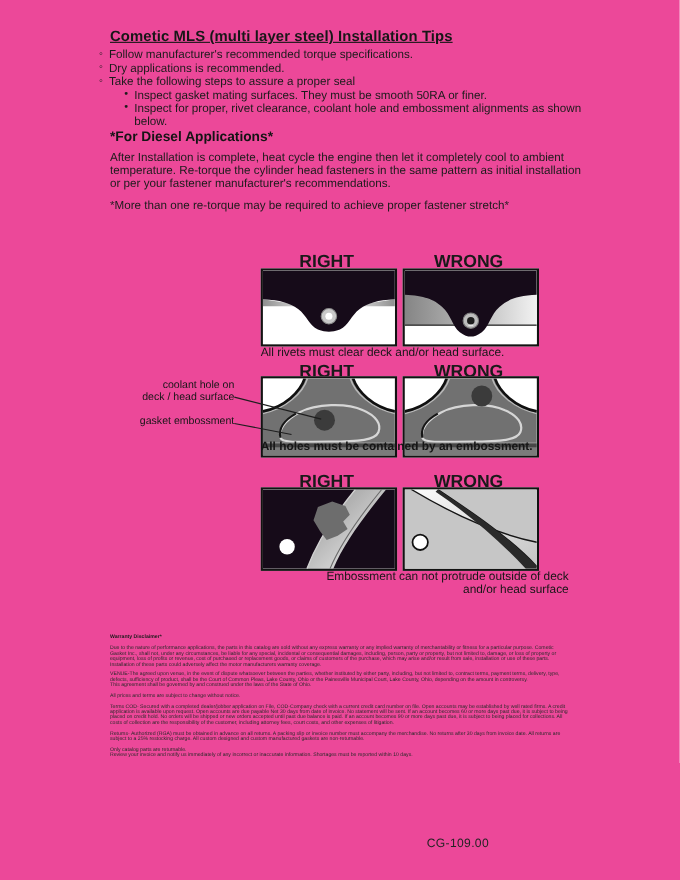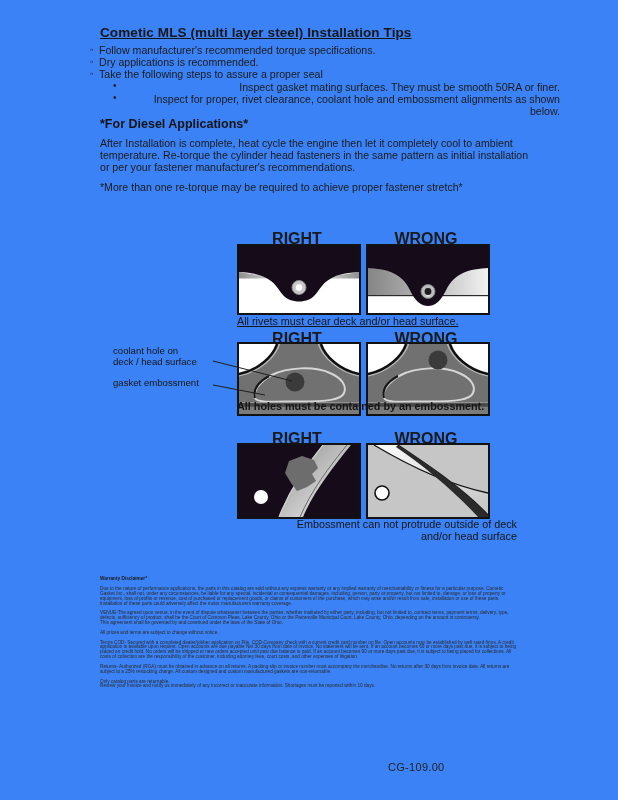--- a/index.html
+++ b/index.html
@@ -1,39 +1,39 @@
 <!DOCTYPE html>
 <html><head>
 <meta charset="utf-8">
 <style>
   html,body{margin:0;padding:0;background:#ffffff;}
   .page{
-    position:relative;width:618px;height:800px;background:#3b82f6;
+    position:relative;width:618px;height:800px;background:#ec4899;
     font-family:"Liberation Sans", sans-serif;color:#1c1c1c;overflow:hidden;
   }
   .abs{position:absolute;}
   
   .title{
     left:100px;top:25px;font-size:13.5px;font-weight:bold;
     text-decoration:underline;letter-spacing:0.1px;color:#171717;
   }
   
   .tips{left:90px;top:44px;width:470px;font-size:10.6px;line-height:12.2px;color:#1b1b1b;}
   .tip{position:relative;padding-left:9px;}
   .tip::before{content:"◦";position:absolute;left:0;top:-0.5px;font-size:10px;}
-  .subtip{position:relative;margin-left:23px;padding-left:9px;text-align:right;}
+  .subtip{position:relative;margin-left:23px;padding-left:9px;}
   .subtip::before{content:"•";position:absolute;left:0;top:-0.5px;font-size:10px;}
   
   .diesel{left:100px;top:117px;width:440px;color:#1b1b1b;}
   .diesel h2{margin:0 0 6px 0;font-size:12.5px;font-weight:bold;color:#141414;}
   .diesel p{margin:0 0 7.5px 0;font-size:10.6px;line-height:12.2px;}
   
   .dlabel{font-size:16px;font-weight:bold;color:#1a1a1a;text-align:center;width:120px;}
   .caption{font-size:10.8px;color:#161616;line-height:12px;}
-  .sidelabel{font-size:9.6px;color:#161616;text-align:left;line-height:10.8px;width:100px;}
+  .sidelabel{font-size:9.6px;color:#161616;text-align:right;line-height:10.8px;width:100px;}
   
   .dbox{width:120px;height:67px;border:2px solid #121212;box-sizing:content-box;background:#fff;}
   .dbox svg{display:block;width:100%;height:100%;}
   .overlay{pointer-events:none;z-index:5;}
   
   .legal{left:100px;top:577px;width:418px;font-size:4.7px;line-height:4.9px;color:#2a2a2a;}
   .legal .lhead{font-weight:bold;margin:0 0 5px 0;color:#1a1a1a;}
   .legal p{margin:0 0 4.8px 0;}
   .legal p.tight{margin:0;}
   .footer-code{left:388px;top:761px;font-size:11px;color:#232323;letter-spacing:0.3px;}
@@ -95,21 +95,21 @@
       <rect x="0" y="0" width="120" height="67" fill="#ffffff"></rect>
       <rect x="0" y="20" width="120" height="29.5" fill="url(#g2)"></rect>
       <rect x="0" y="49" width="120" height="1.2" fill="#2a2a2a"></rect>
       <path d="M0,0 H120 V22 C102,23 94,26 86,33 C78,40 77,50 70,56 C66,59 63,60 60,60 C57,60 54,59 50,56 C43,50 42,40 34,33 C26,26 18,23 0,22 Z" fill="#160b19"></path>
       <circle cx="60" cy="45.5" r="7" fill="#bdbdbd" stroke="#7d7d7d" stroke-width="1"></circle>
       <circle cx="60" cy="45.5" r="3.4" fill="#1d1d1d"></circle>
       <rect x="57.8" y="49.2" width="4.4" height="1.3" fill="#e8e8e8"></rect>
     </svg>
   </div>
 
-  <div class="abs caption" style="left:237px;top:315px;width:280px;text-decoration:underline;">All rivets must clear deck and/or head surface.</div>
+  <div class="abs caption" style="left:237px;top:315px;width:280px;">All rivets must clear deck and/or head surface.</div>
 
   <div class="abs dlabel" style="left:237px;top:330px;">RIGHT</div>
   <div class="abs dlabel" style="left:366px;top:330px;">WRONG</div>
 
   <div class="abs sidelabel" style="left:113px;top:346px;">
     <div>coolant hole on</div>
     <div>deck / head surface</div>
   </div>
   <div class="abs sidelabel" style="left:113px;top:378px;">gasket embossment</div>
 

